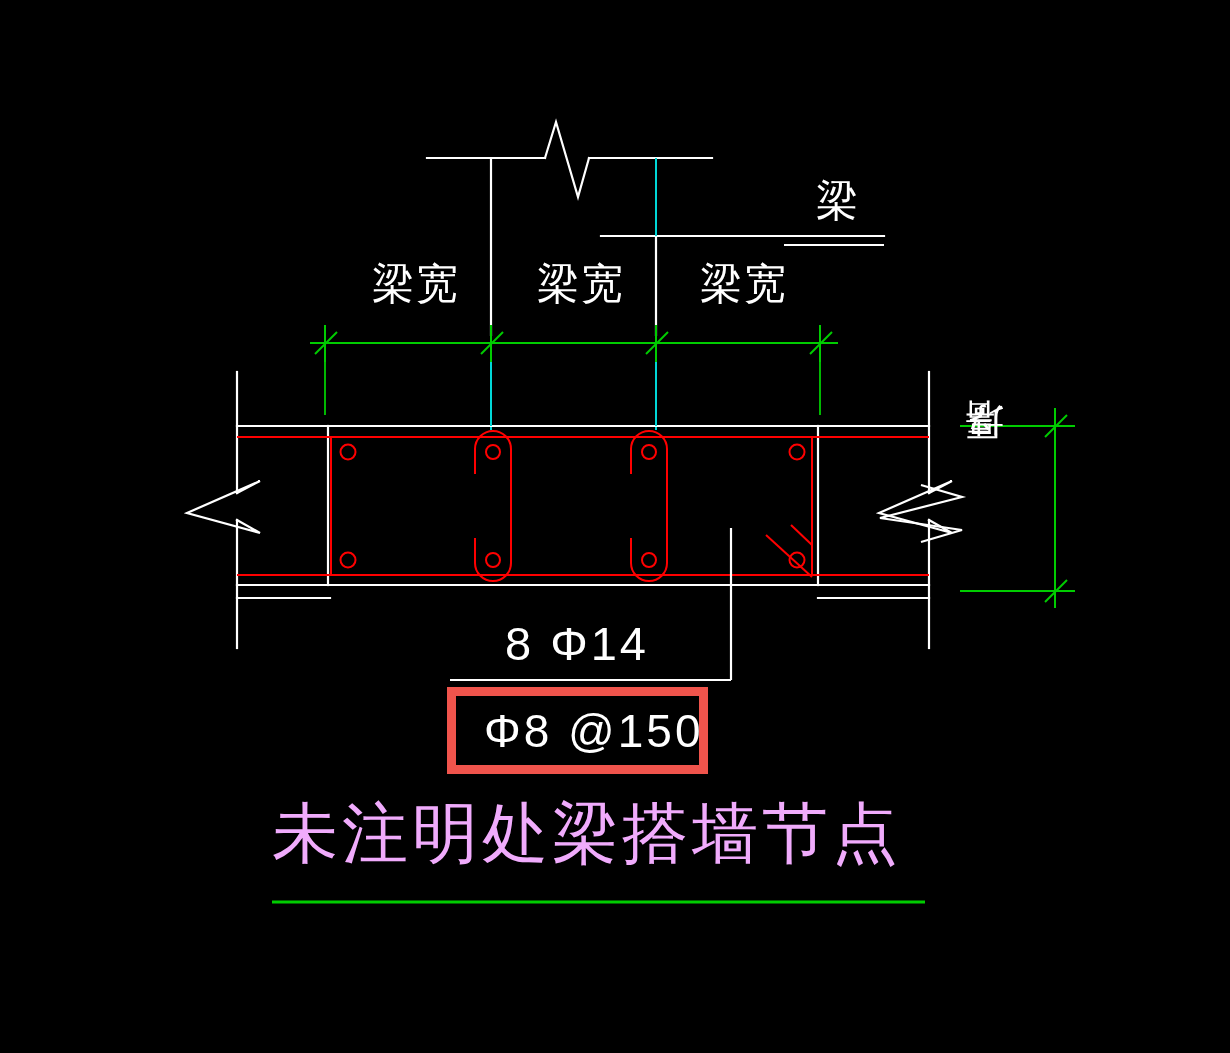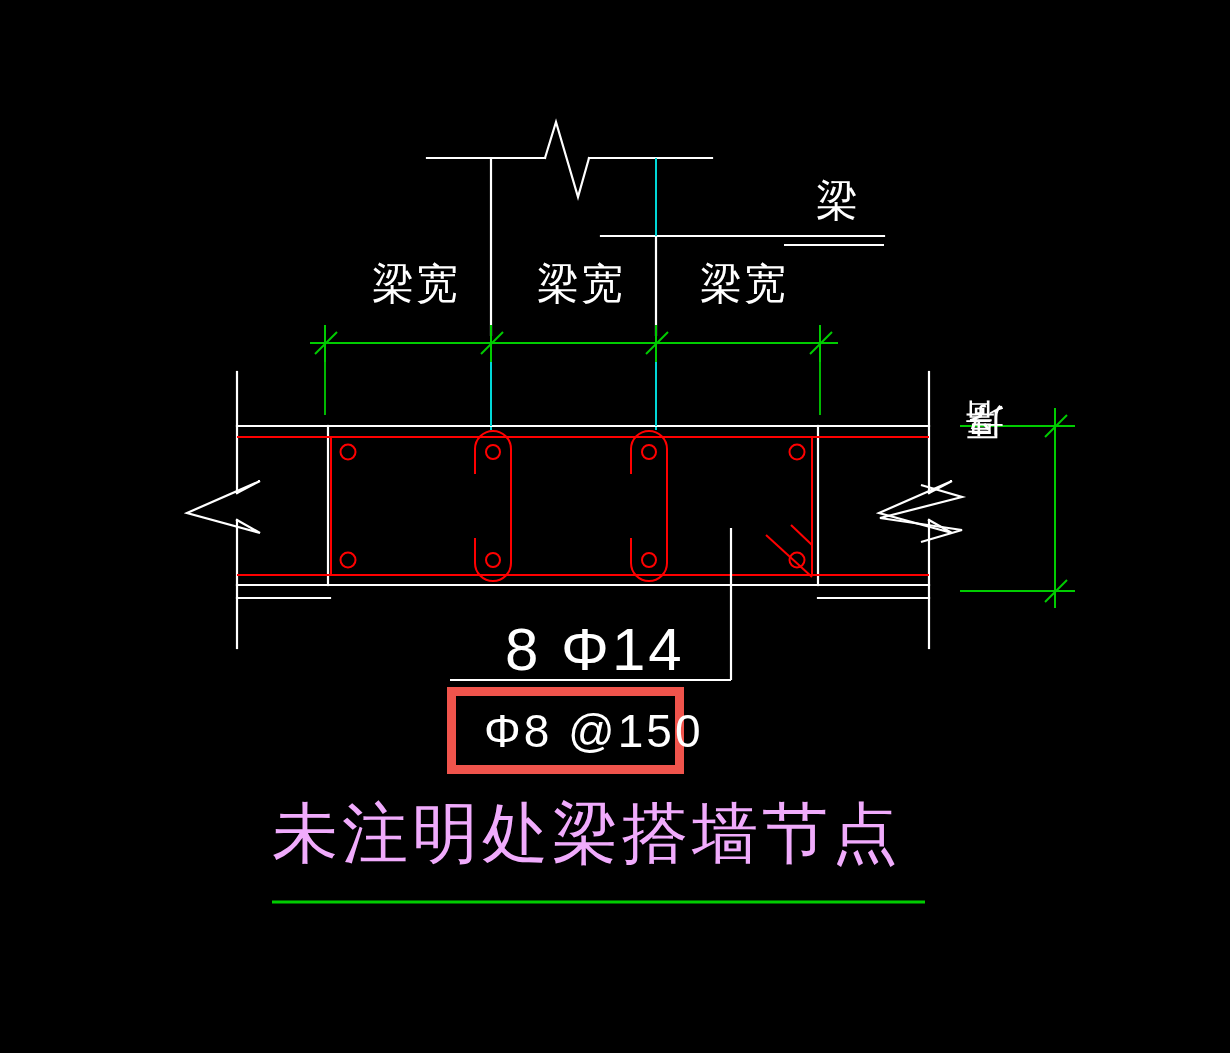--- a/index.html
+++ b/index.html
@@ -172,21 +172,21 @@
   <div style="position:absolute; left:816px; top:180px; font-size:42px; color:#ffffff; font-family:'DejaVu Sans', sans-serif; line-height:1;">梁</div>
 
   <div style="position:absolute; left:372px; top:263px; font-size:42px; color:#ffffff; font-family:'DejaVu Sans', sans-serif; line-height:1; letter-spacing:2px;">梁宽</div>
 
   <div style="position:absolute; left:537px; top:263px; font-size:42px; color:#ffffff; font-family:'DejaVu Sans', sans-serif; line-height:1; letter-spacing:2px;">梁宽</div>
 
   <div style="position:absolute; left:700px; top:263px; font-size:42px; color:#ffffff; font-family:'DejaVu Sans', sans-serif; line-height:1; letter-spacing:2px;">梁宽</div>
 
   <div style="position:absolute; left:965px; top:468px; width:40px; font-size:38px; color:#ffffff; font-family:'DejaVu Sans', sans-serif; line-height:1.05; writing-mode:vertical-rl; transform:rotate(180deg); transform-origin:center;">墙厚</div>
 
-  <div style="position:absolute; left:505px; top:620px; font-size:60px; color:#ffffff; font-family:'Liberation Sans', sans-serif; line-height:1; letter-spacing:3px;">8 Φ14</div>
+  <div style="position:absolute; left:505px; top:620px; font-size:47px; color:#ffffff; font-family:'Liberation Sans', sans-serif; line-height:1; letter-spacing:3px;">8 Φ14</div>
 
-  <div style="position:absolute; left:447px; top:687px; width:237px; height:87px; border:9px solid #f0544c; box-sizing:border-box; background:transparent;">
+  <div style="position:absolute; left:447px; top:687px; width:261px; height:87px; border:9px solid #f0544c; box-sizing:border-box; background:transparent;">
     <div style="position:absolute; left:28px; top:50%; transform:translateY(-50%); font-size:46px; color:#ffffff; font-family:'Liberation Sans', sans-serif; line-height:1; letter-spacing:3px; white-space:nowrap;">Φ8 @150</div>
   </div>
 
   <div style="position:absolute; left:272px; top:798px; font-size:66px; color:#f0abfc; font-family:'DejaVu Sans', sans-serif; line-height:1.1; letter-spacing:4px; white-space:nowrap;">未注明处梁搭墙节点</div>
 
 </div>
 
 </body></html>

